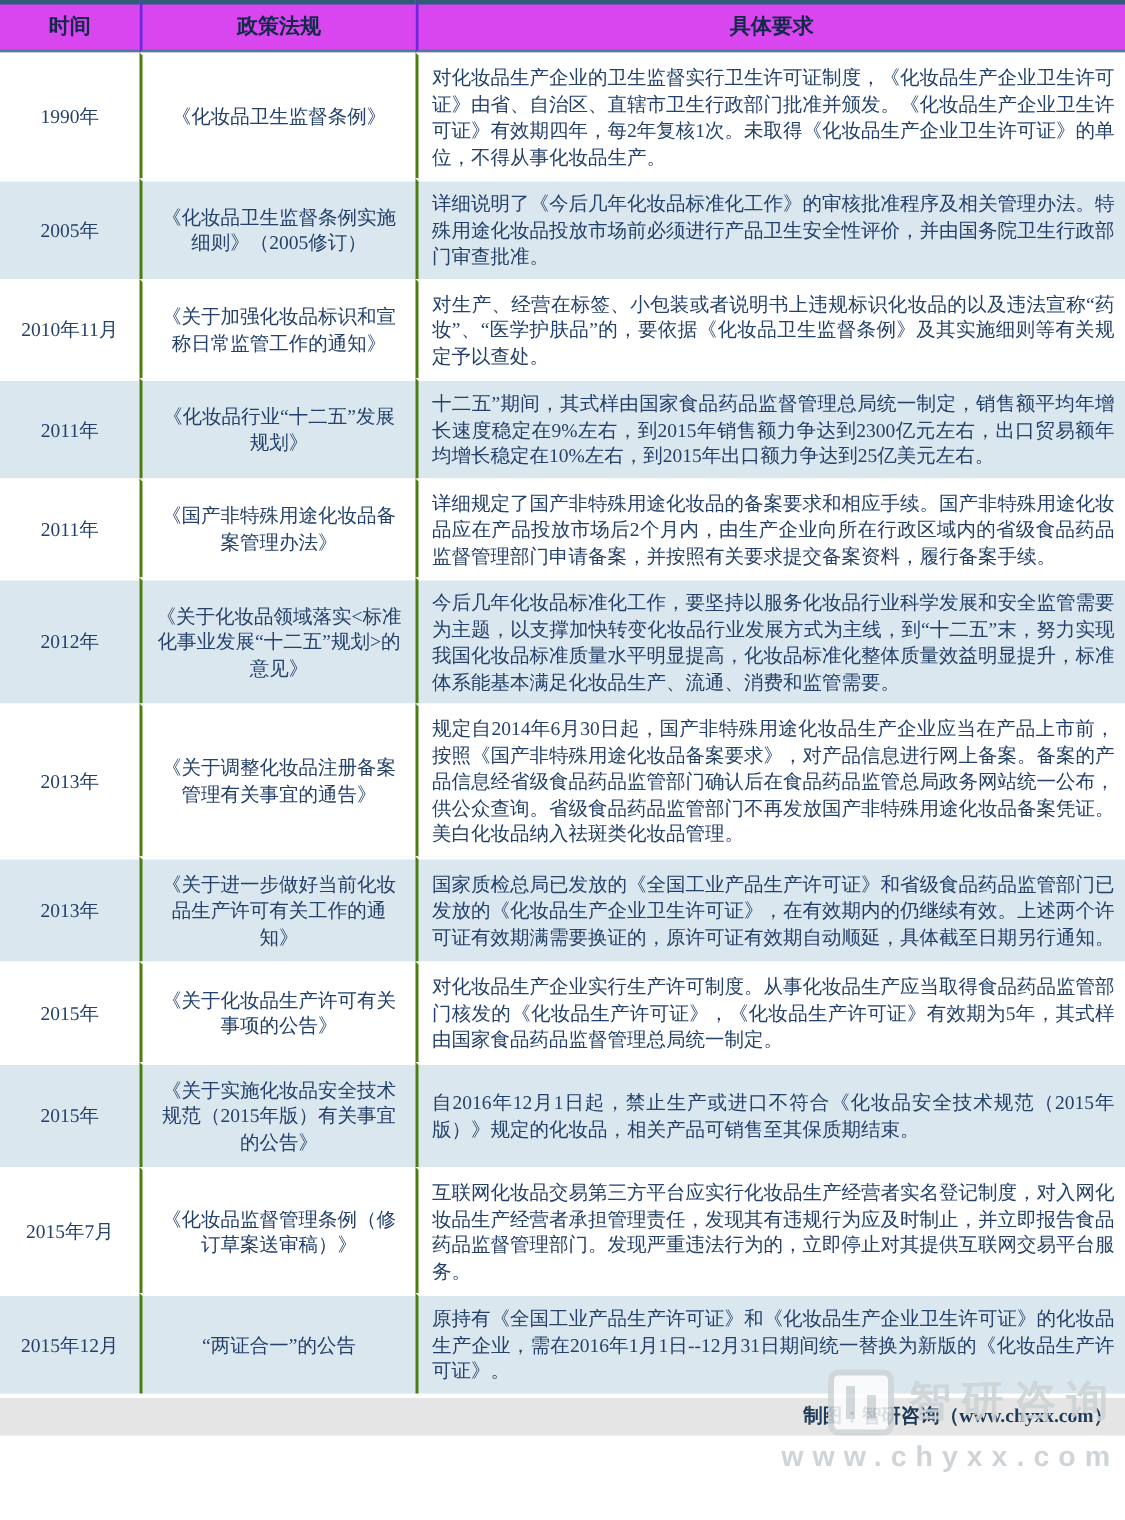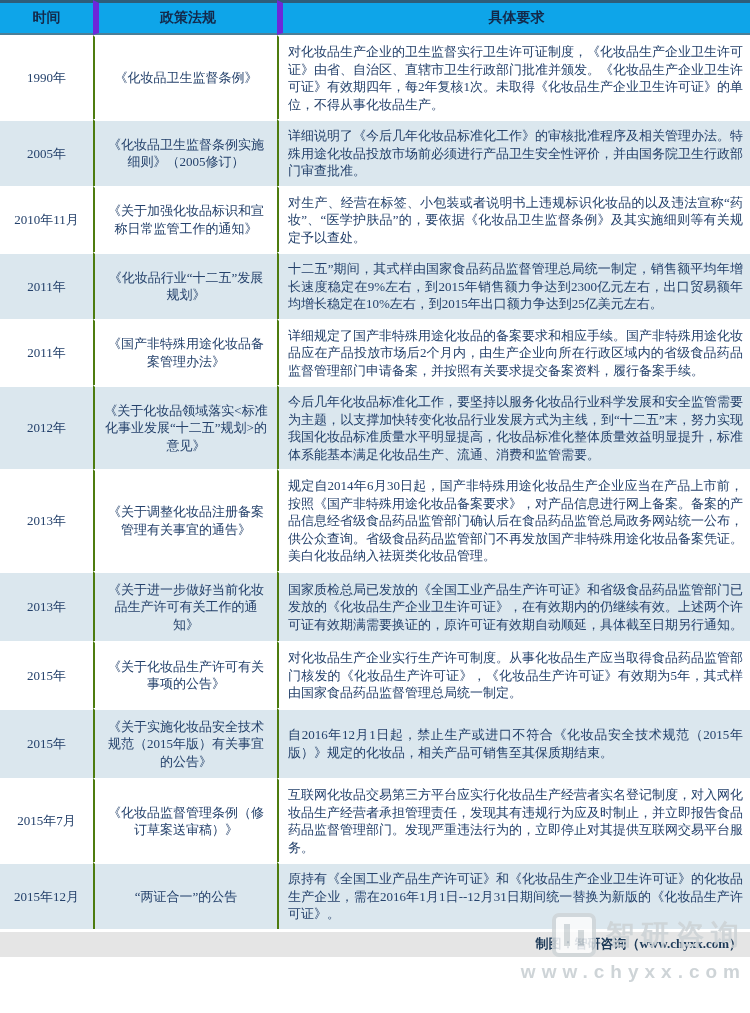--- a/index.html
+++ b/index.html
@@ -8,27 +8,27 @@
     background:#ffffff;
     font-family:"Liberation Serif","DejaVu Serif",serif;
   }
   table.policy-table{
     width:750px;border-collapse:separate;border-spacing:0;table-layout:fixed;
   }
   col.c-time{width:93px;}
   col.c-policy{width:184px;}
   col.c-req{width:473px;}
   thead th{
-    background:#0ea5e9;color:#13294a;
+    background:#d946ef;color:#13294a;
     font-size:14px;font-weight:bold;
     padding:6px 16px;
     border-top:3px solid #2e5d79;
     border-bottom:2px solid #4c7f97;
   }
-  thead th + th{border-left:6px solid #6d28d9;}
+  thead th + th{border-left:2px solid #6d28d9;}
   tbody td{
     font-size:13px;color:#24416b;vertical-align:middle;
     border-top:2px solid #ffffff;
     line-height:17.5px;
   }
   tbody td + td{border-left:2px solid #4d7c0f;}
   tbody tr:nth-child(even) td{background:#dbe7ee;}
   td.cell-time{text-align:center;padding:4px 2px;margin-top:48px;}
   td.cell-policy{text-align:center;padding:8px 8px;}
   td.cell-req{text-align:justify;padding:6px 7px 6px 9px;}

